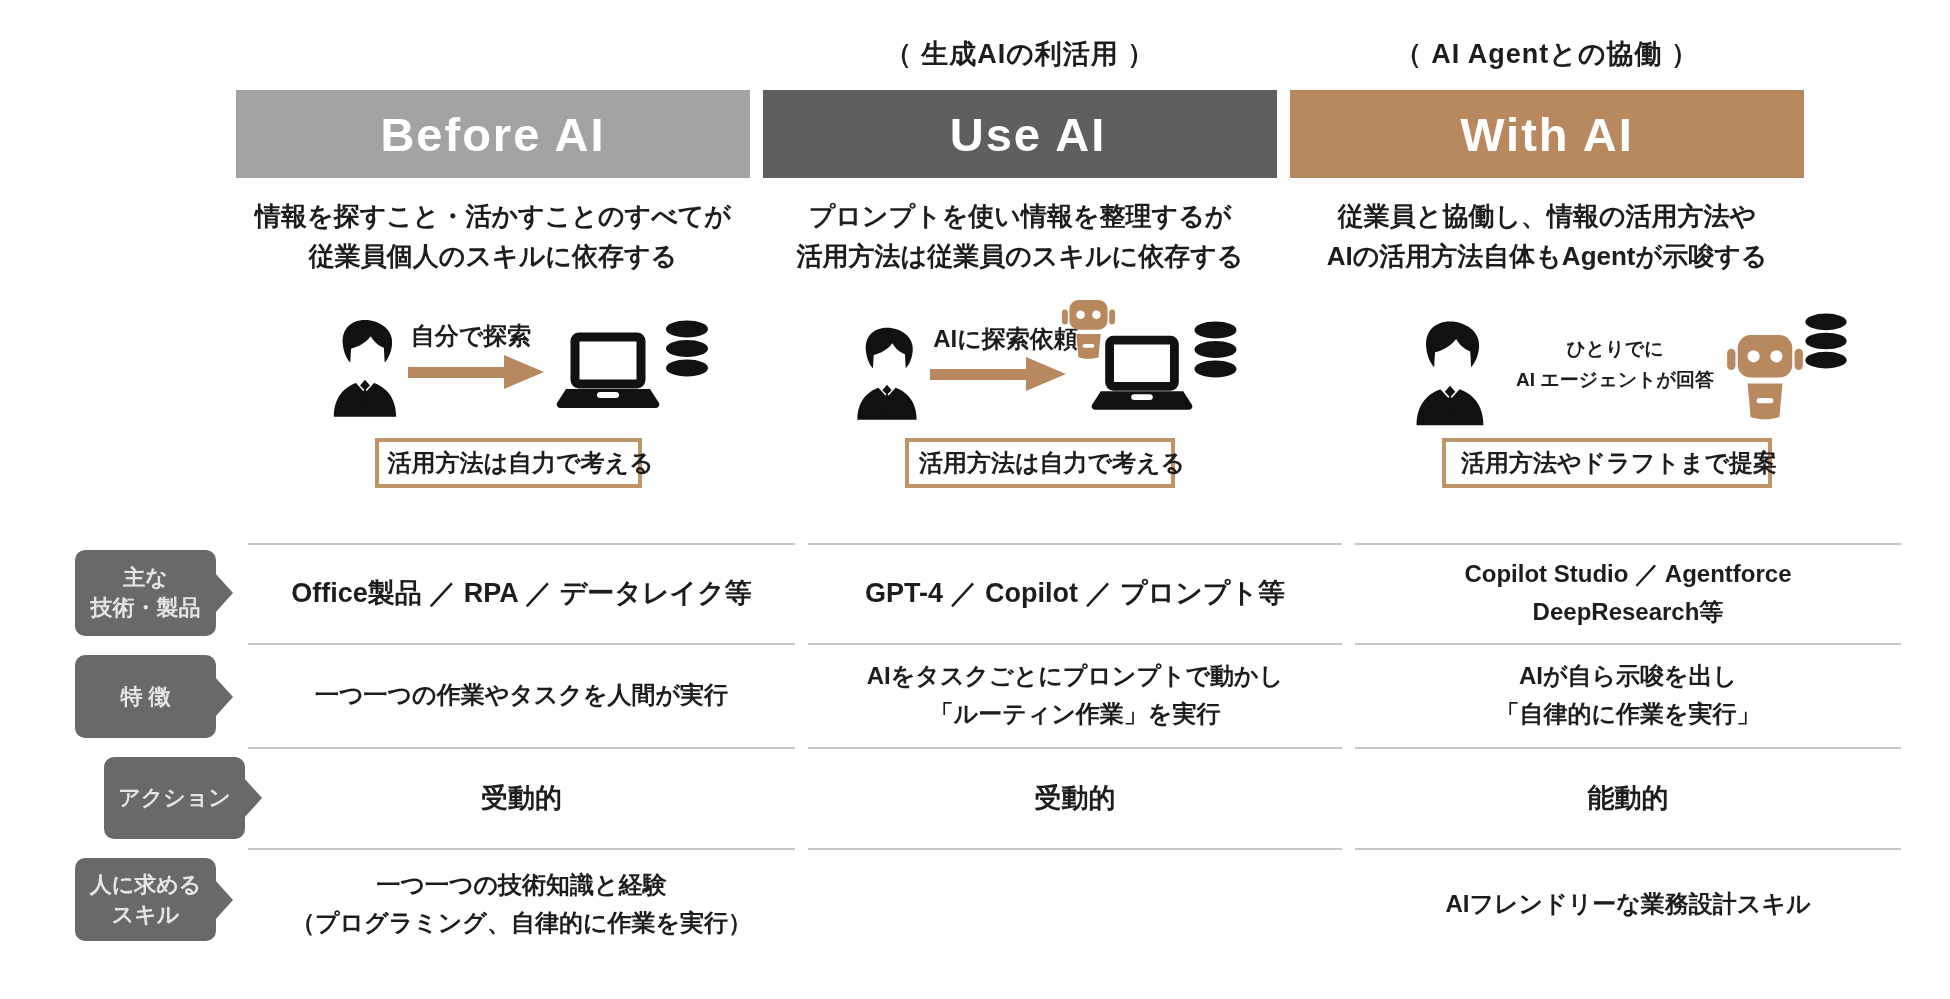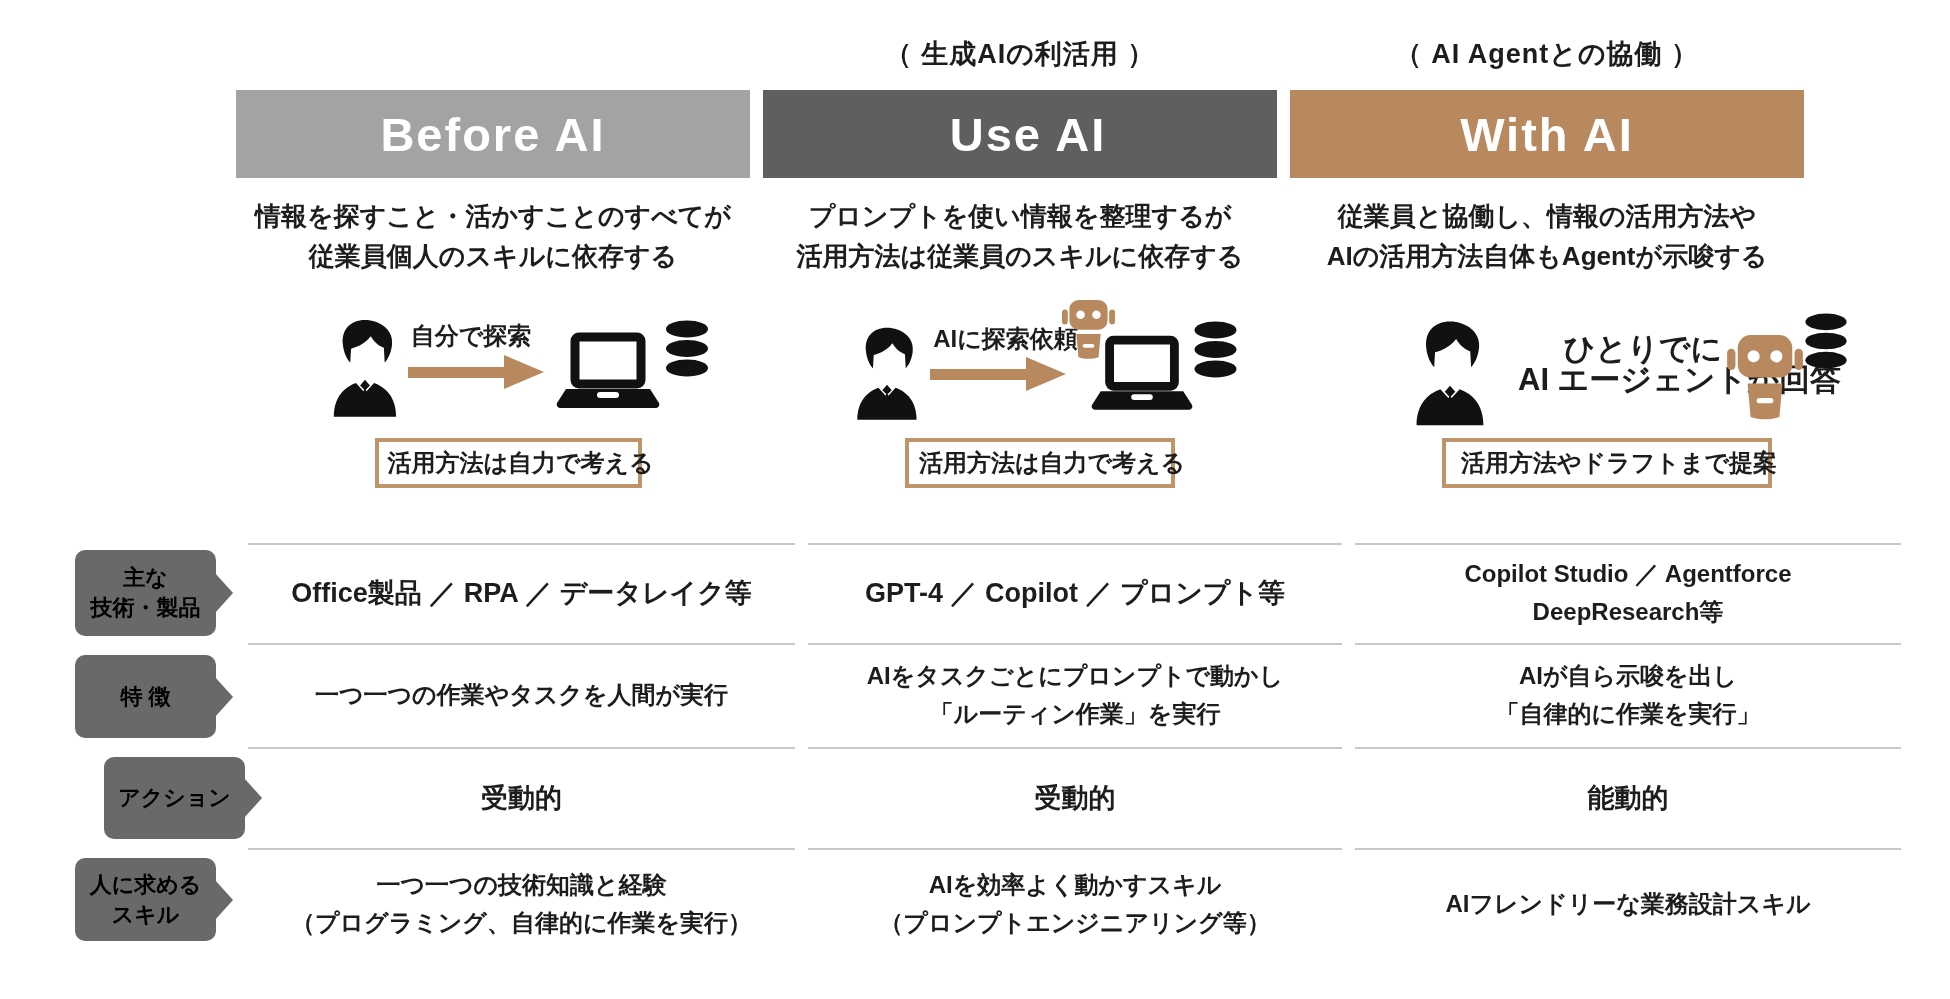--- a/index.html
+++ b/index.html
@@ -18,21 +18,21 @@
     display:flex; align-items:center; justify-content:center;
     color:#fff; font-size:47px; font-weight:800; letter-spacing:2px; }
   .c0 .header-bar { background:var(--before_bg); }
   .c1 .header-bar { background:var(--use_bg);padding-left:16px; }
   .c2 .header-bar { background:var(--with_bg); }
   .desc { position:absolute; top:196px; left:0; width:100%; text-align:center;
     font-size:26px; font-weight:600; line-height:40px; }
   .scene { position:absolute; top:0; left:0; width:100%; height:540px; }
   .scene > * { position:absolute; }
   .arrow-label { font-size:24px; font-weight:700; text-align:center; white-space:nowrap; }
-  .center-label { font-size:31px; font-weight:700; text-align:center; line-height:31px; white-space:nowrap;margin-left:28px; }
+  .center-label { font-size:19px; font-weight:700; text-align:center; line-height:31px; white-space:nowrap; }
   .box-label { position:absolute; top:438px; height:50px; background:#fff;
     border:4px solid var(--box_border); display:flex; align-items:center; justify-content:center;
     font-size:24px; font-weight:700; white-space:nowrap;padding-left:24px; }
   .c0 .box-label { left:139px; width:267px; }
   .c1 .box-label { left:142px; width:270px; }
   .c2 .box-label { left:152px; width:330px; }
   
   .c0 .person  { left:88px;  top:310px; width:82px;  height:115px; }
   .c0 .arrow-label { left:160px; top:320px; width:150px; }
   .c0 .arrow   { left:172px; top:355px; width:136px; height:34px; }
@@ -49,21 +49,21 @@
   .c2 .robot   { left:437px; top:323px; width:76px;  height:100px; }
   .c2 .db      { left:514px; top:313px; width:44px;  height:56px; }
   
   .fill-dark  { fill:var(--icon_black); }
   .fill-brown { fill:var(--accent_brown); }
   .fill-white { fill:#ffffff; }
   .stroke-dark{ stroke:var(--icon_black); fill:#ffffff; }
   svg { display:block; width:100%; height:100%; }
   
   .tag { position:absolute; left:75px; width:141px; background:var(--tag_bg);
-    border-radius:10px; color:#000000; display:flex; flex-direction:column;
+    border-radius:10px; color:#e5e5e5; display:flex; flex-direction:column;
     align-items:center; justify-content:center; font-size:22px; font-weight:700;
     line-height:30px; text-align:center; }
   .tag::after { content:""; position:absolute; right:-17px; top:50%;
     transform:translateY(-50%); width:0; height:0;
     border-top:20px solid transparent; border-bottom:20px solid transparent;
     border-left:18px solid var(--tag_bg); }
   .tag.t0 { top:550px; height:86px; }
   .tag.t1 { top:655px; height:83px; }
   .tag.t2 { top:757px; height:82px;margin-left:29px; }
   .tag.t3 { top:858px; height:83px; }
@@ -281,21 +281,17 @@
     <div>受動的</div>
   </div>
   <div class="cell cc2 cr2 fs-lg">
     <div>能動的</div>
   </div>
 
   <div class="cell cc0 cr3 fs-md">
     <div>一つ一つの技術知識と経験</div>
     <div>（プログラミング、自律的に作業を実行）</div>
   </div>
-  <div class="cell cc1 cr3 fs-md">
-    <div>AIを効率よく動かすスキル</div>
-    <div>（プロンプトエンジニアリング等）</div>
-  </div>
   <div class="cell cc2 cr3 fs-md">
     <div>AIフレンドリーな業務設計スキル</div>
   </div>
 
 </div>
 
 </body></html>

